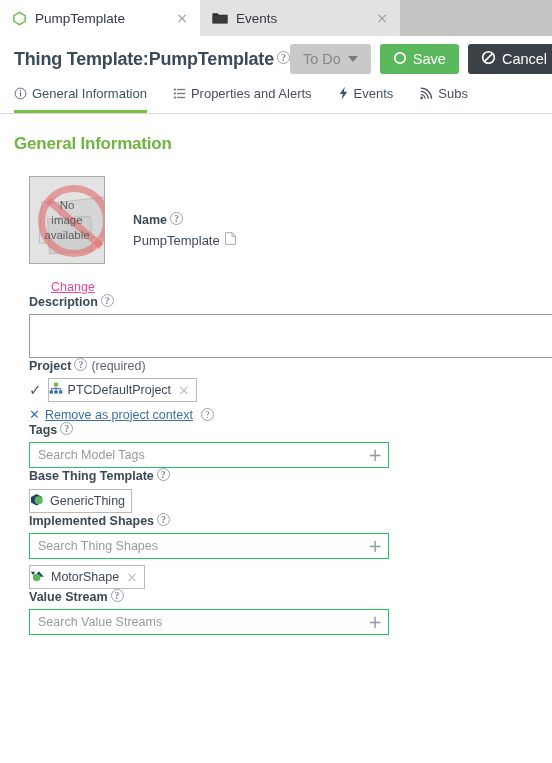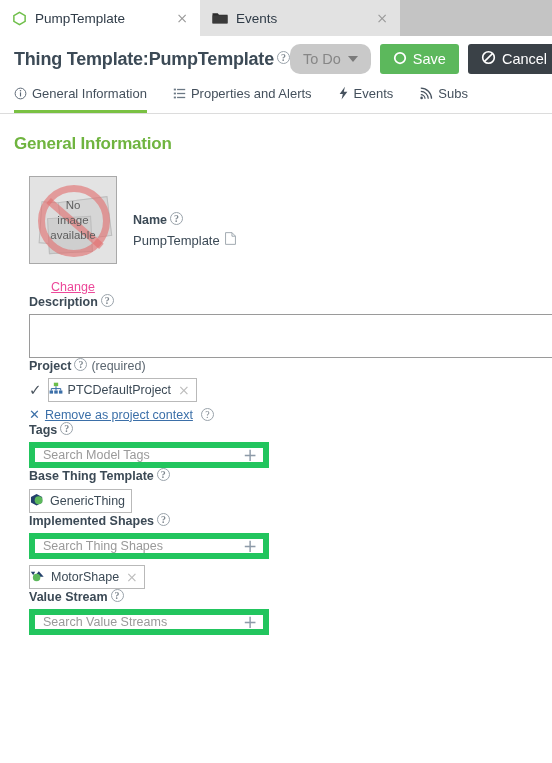--- a/index.html
+++ b/index.html
@@ -95,21 +95,21 @@
     border: 0;
     border-radius: 3px;
     font-size: 14.5px;
     display: flex;
     align-items: center;
     justify-content: center;
     padding: 0 13px;
     white-space: nowrap;
     font-family: "Liberation Sans", sans-serif;
   }
-  .btn-todo { background: #c9c9c9; color: #868686; gap: 7px; border-radius: 10px; }
+  .btn-todo { background: #c9c9c9; color: #868686; gap: 7px; }
   .btn-save { background: #5cb85c; color: #ffffff; gap: 6px; }
   .btn-cancel { background: #3a4147; color: #ffffff; gap: 6px; margin-right: -4px; }
   .caret-dn {
     width: 0; height: 0;
     border-left: 5px solid transparent;
     border-right: 5px solid transparent;
     border-top: 6px solid #7a7a7a;
   }
 
   
@@ -143,21 +143,21 @@
     margin: 6px 0 22px 0;
     font-size: 17px;
     font-weight: bold;
     color: #6fb43f;
     letter-spacing: -0.2px;
   }
 
   .img-row { display: flex; align-items: flex-start; padding-left: 15px; }
   .img-block { width: 88px; }
   .img-box {
-    width: 88px; height: 88px;
+    width: 76px; height: 88px;
     background: #e3e3e3;
     border: 1px solid #a9a9a9;
     position: relative;
     overflow: hidden;
   }
   .ph-rect {
     position: absolute;
     background: #d6d6d6;
     border: 1px solid #bdbdbd;
   }
@@ -242,23 +242,23 @@
   .check-mark { color: #4a545e; font-size: 15px; font-family:"DejaVu Sans",sans-serif; }
   .remove-ctx {
     display: flex; align-items: center; gap: 5px;
     margin-top: 5px;
     font-size: 12.5px;
   }
   .remove-ctx .xm { color: #3b6fa8; font-size: 13px; font-family:"DejaVu Sans",sans-serif; }
   .remove-ctx a { color: #3b6fa8; text-decoration: underline; }
 
   .search-box {
-    width: 240px;
+    width: 360px;
     height: 26px;
-    border: 6px solid #22c55e;
+    border: 1px solid #22c55e;
     background: #fff;
     display: flex;
     align-items: center;
     margin-top: 2px;
   }
   .search-box input {
     flex: 1;
     border: 0;
     outline: none;
     height: 24px;

